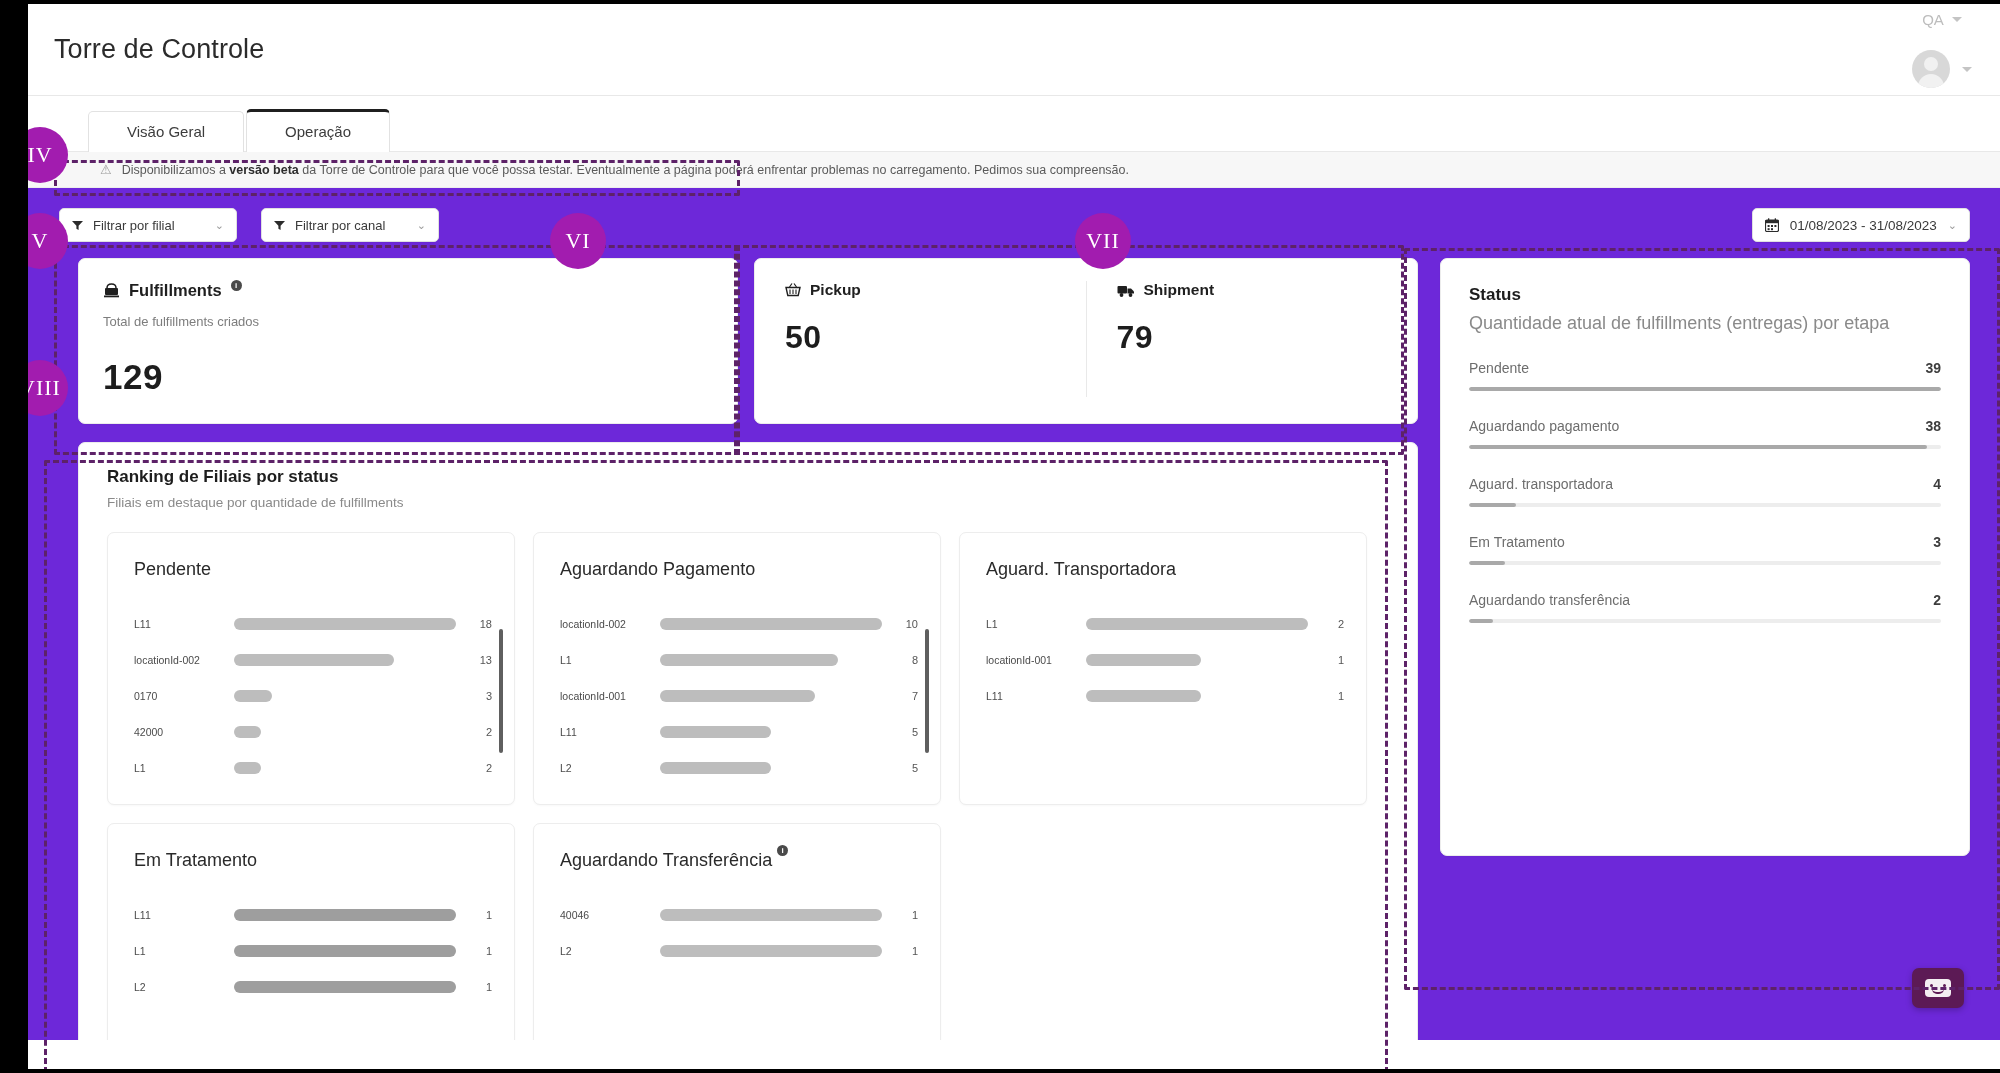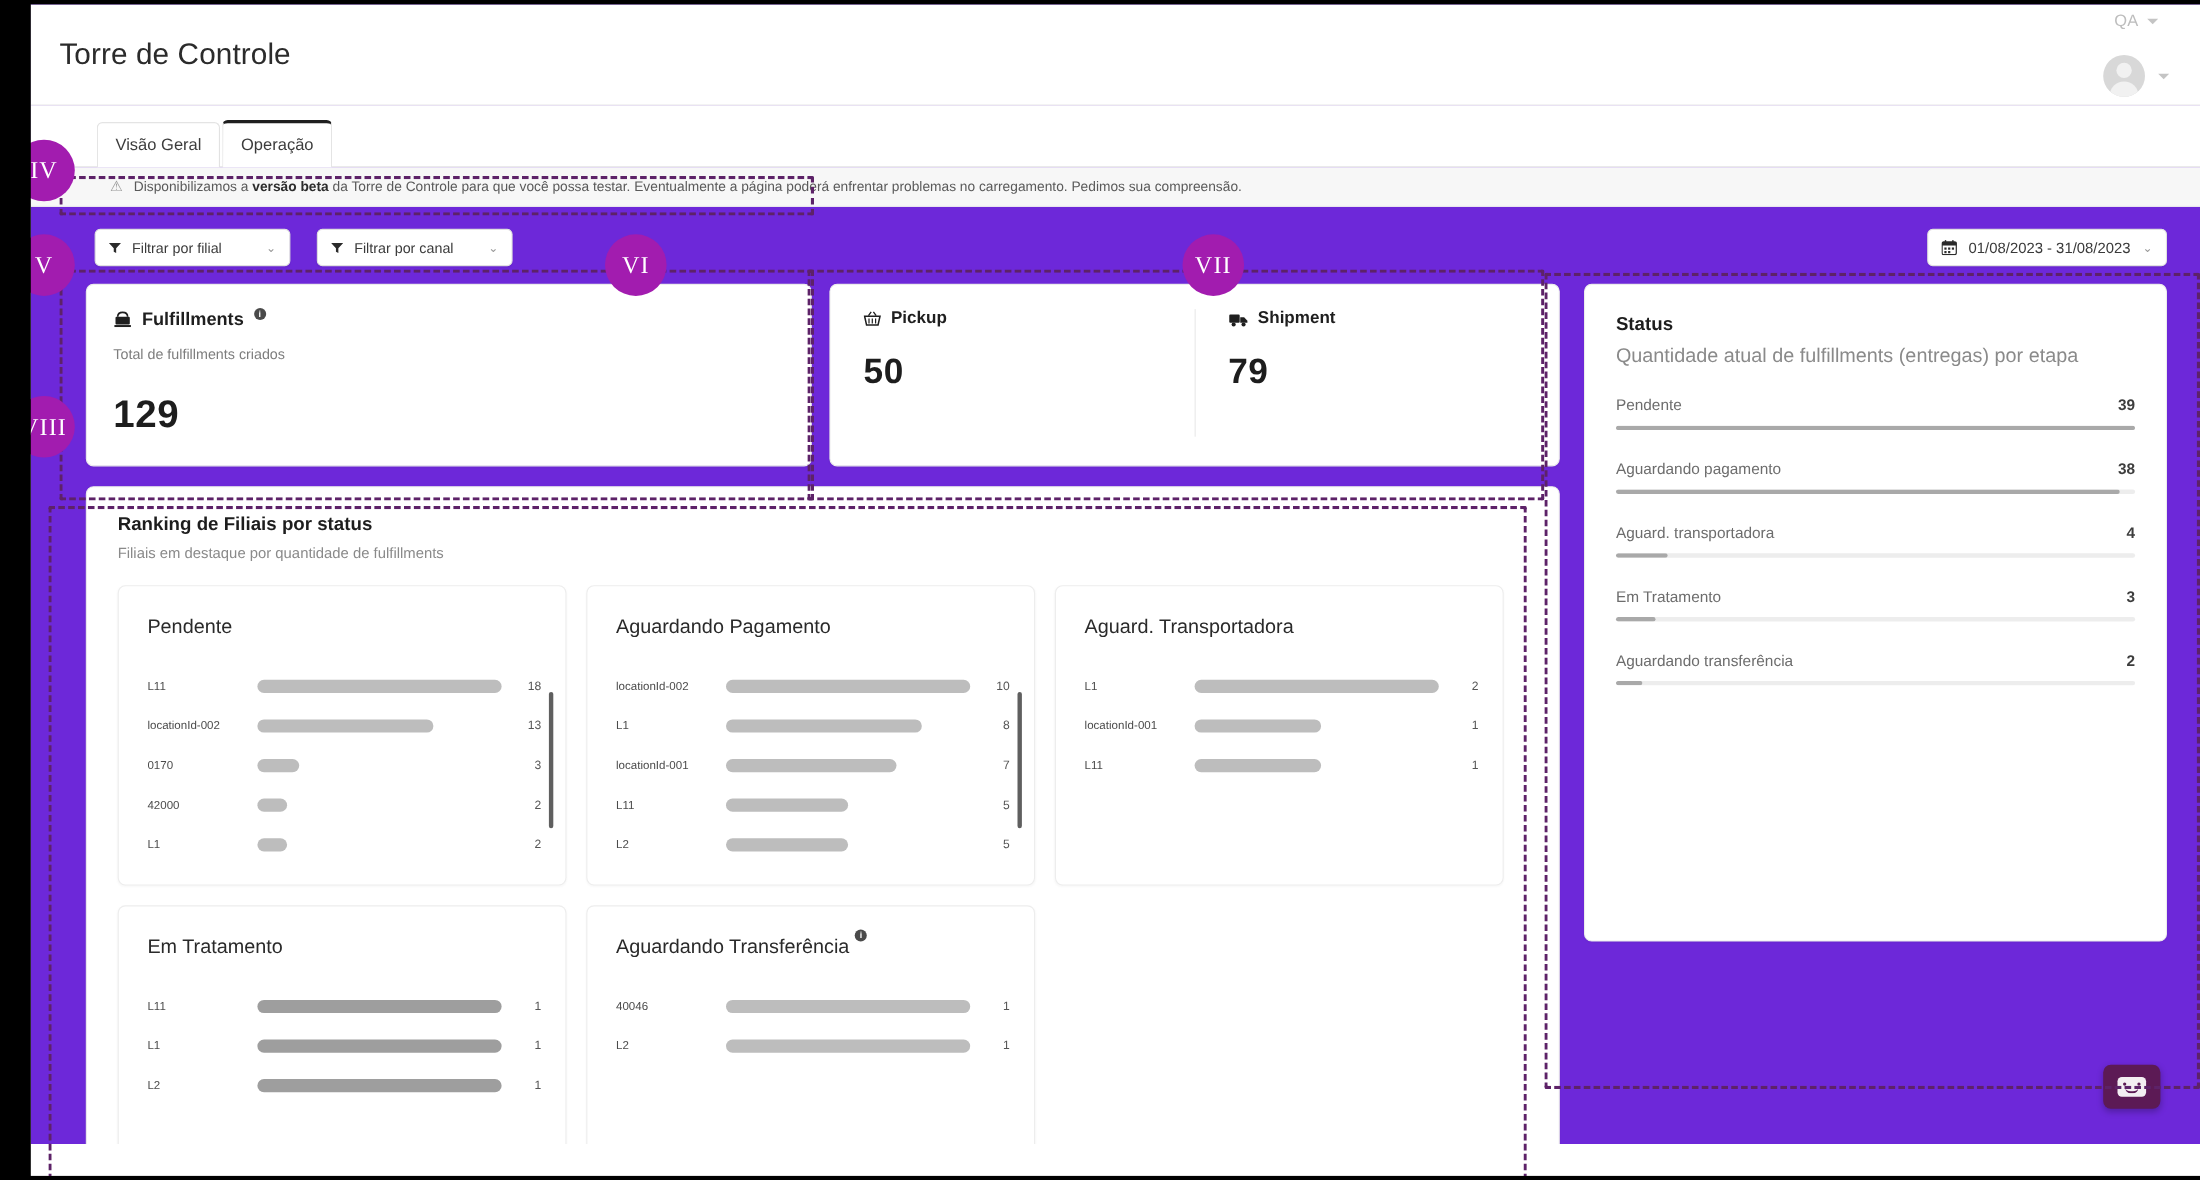--- a/index.html
+++ b/index.html
@@ -35,38 +35,38 @@
   .qa-select { display:flex; align-items:center; gap:8px; color:#bdbdbd; font-size:15px; }
   .chev { width:0;height:0;border-left:5px solid transparent;border-right:5px solid transparent;border-top:5px solid #c4c4c4; }
   .avatar-wrap { display:flex; align-items:center; gap:12px; }
   .avatar { width:38px;height:38px;border-radius:50%;background:#d8d8d8; position:relative; overflow:hidden; }
   .avatar::before{content:"";position:absolute;left:50%;top:7px;transform:translateX(-50%);width:14px;height:14px;border-radius:50%;background:#f1f1f1;}
   .avatar::after{content:"";position:absolute;left:50%;top:24px;transform:translateX(-50%);width:26px;height:20px;border-radius:13px 13px 0 0;background:#f1f1f1;}
 
   
   .tabbar { height: 56px; display:flex; align-items:flex-end; padding-left: 60px; border-bottom:1px solid #e8e8e8; background:#fff;}
   .tab {
-    font-size: 15px; color:#3c3c3c; padding: 11px 16px 12px;
+    font-size: 15px; color:#3c3c3c; padding: 11px 38px 12px;
     border:1px solid #e2e2e2; border-bottom:none;
     border-radius:5px 5px 0 0; background:#fff; margin-right:2px;
     position:relative; top:1px; cursor:pointer;
   }
   .tab.active { border-top:3px solid #1f1f1f; font-weight:400; }
 
   
   .banner {
     background:#f7f7f7; height:36px; display:flex; align-items:center;
     gap:10px; padding: 0 0 0 72px; font-size:12.5px; color:#5a5a5a;
     border-bottom: 1px solid #ededed;
   }
   .banner b { color:#2d2d2d; }
   .warn-ico { color:#9b9b9b; font-size:13px; line-height:1; }
 
   
-  .filters { display:flex; align-items:flex-start; padding: 20px 30px 10px 58px; }
+  .filters { display:flex; align-items:flex-start; padding: 20px 30px 10px 31px; }
   .select-box {
     display:flex; align-items:center; gap:10px;
     border:1px solid #e0e0e0; border-radius:5px; background:#fff;
     height:34px; padding:0 12px; min-width:178px; font-size:13px; color:#3a3a3a;
     box-shadow: 0 1px 1px rgba(0,0,0,.04); cursor:pointer;
   }
   .select-box + .select-box { margin-left:24px; }
   .funnel { width:11px;height:11px; }
   .sel-caret { margin-left:auto; color:#9a9a9a; font-size:11px; }
   .daterange {

